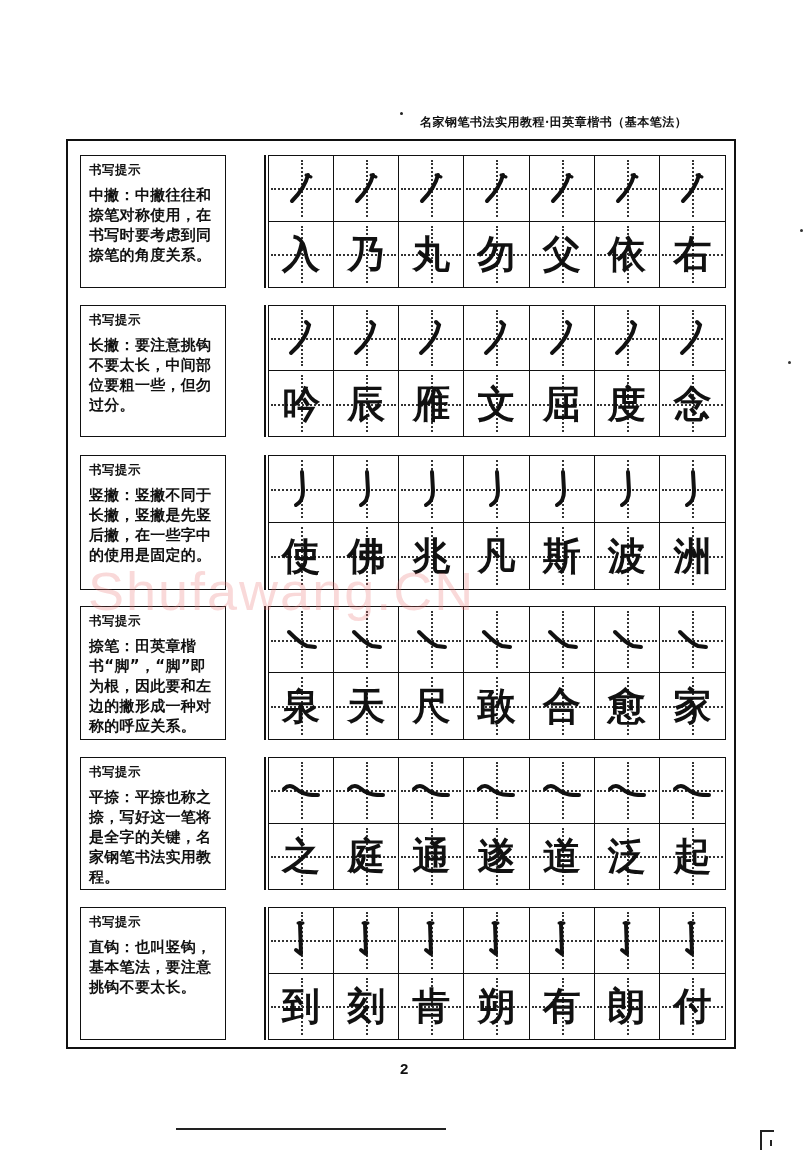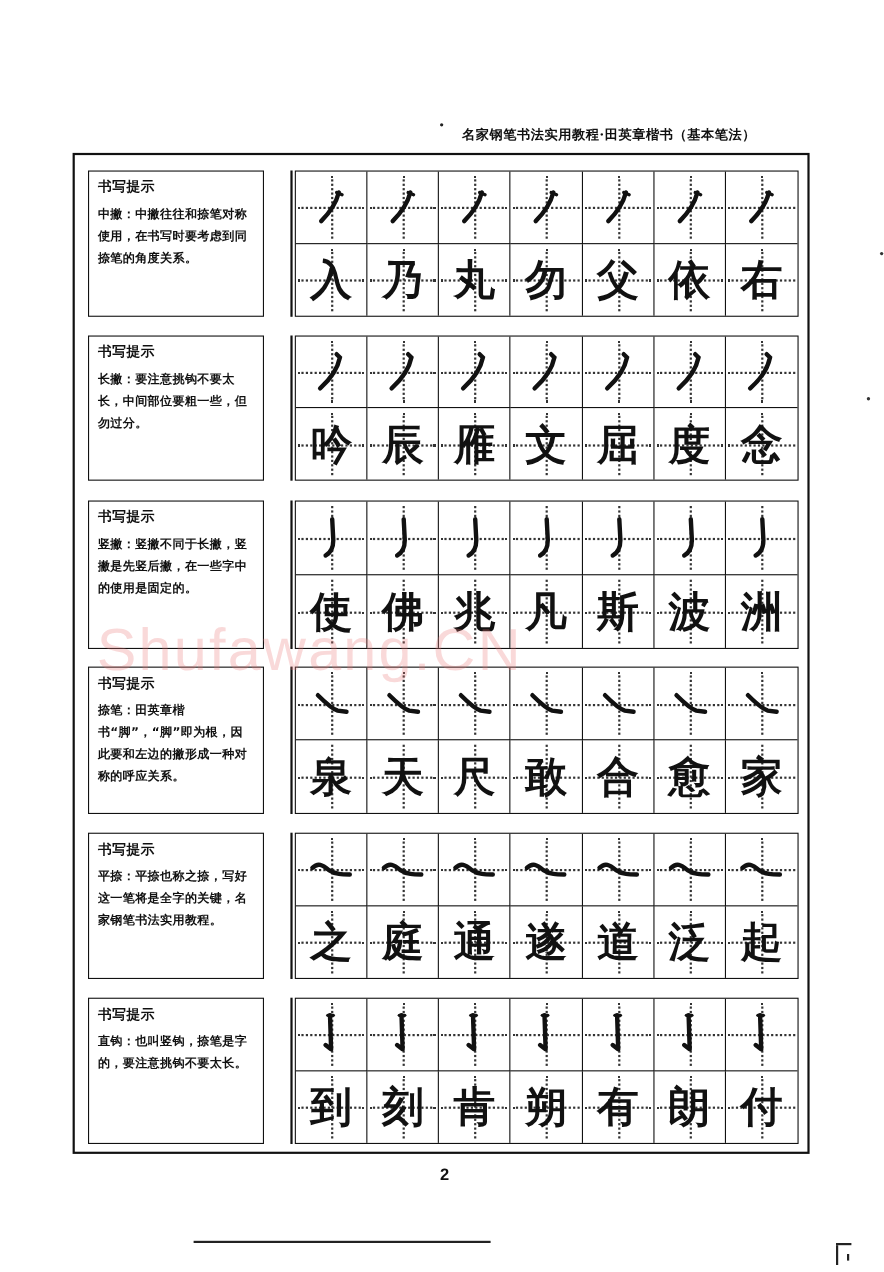--- a/index.html
+++ b/index.html
@@ -13,25 +13,25 @@
       white-space: nowrap;
       font-family: "DejaVu Serif", serif;
     }
     .header-dot { position: absolute; left: 400px; top: 112px; width: 3px; height: 3px; background: #222; border-radius: 50%; }
     .frame {
       position: absolute; left: 66px; top: 139px; width: 670px; height: 910px;
       border: 2px solid #111; box-sizing: border-box;
     }
     .section { position: absolute; left: 80px; width: 648px; }
     .tips {
-      position: absolute; left: 0; top: 0; width: 160px; height: 100%;
+      position: absolute; left: 0; top: 0; width: 146px; height: 100%;
       border: 1.5px solid #111; box-sizing: border-box; padding: 6px 8px 0 8px;
     }
     .tips-title { font-size: 12.5px; font-weight: bold; margin-bottom: 6px; letter-spacing: 0.5px; }
-    .tips-body { font-size: 11px; font-weight: bold; line-height: 20px; letter-spacing: 0.3px; }
+    .tips-body { font-size: 15px; font-weight: bold; line-height: 20px; letter-spacing: 0.3px; }
     .grid {
       position: absolute; left: 184px; top: 0; width: 462px; height: 100%;
       border-left: 2.5px double #111; box-sizing: border-box;
     }
     .grid-inner {
       position: absolute; left: 2px; top: 0; right: 0; bottom: 0;
       display: grid; grid-template-columns: repeat(7, 1fr); grid-template-rows: 1fr 1fr;
       border: 1.5px solid #111; box-sizing: border-box;
     }
     .cell {
@@ -483,21 +483,21 @@
           </div>
           <div class="cell last-row last-col">
             <span class="glyph">起</span>
           </div>
         </div>
       </div>
     </div>
     <div class="section" style="top: 907px; height: 133px;">
       <div class="tips">
         <div class="tips-title">书写提示</div>
-        <div class="tips-body">直钩：也叫竖钩，捺笔是字的，要注意挑钩不要太长。</div>
+        <div class="tips-body">直钩：也叫竖钩，基本笔法，要注意挑钩不要太长。</div>
       </div>
       <div class="grid">
         <div class="grid-inner">
           <div class="cell">
             <span class="glyph stroke">
               <svg width="18" height="40" viewBox="0 0 18 40">
                 <path d="M8 3 L9 34 L4 30" stroke="#111" stroke-width="4" fill="none" stroke-linecap="round" stroke-linejoin="round"></path>
                 <path d="M6 3 L11 3" stroke="#111" stroke-width="3" stroke-linecap="round"></path>
               </svg>
             </span>

